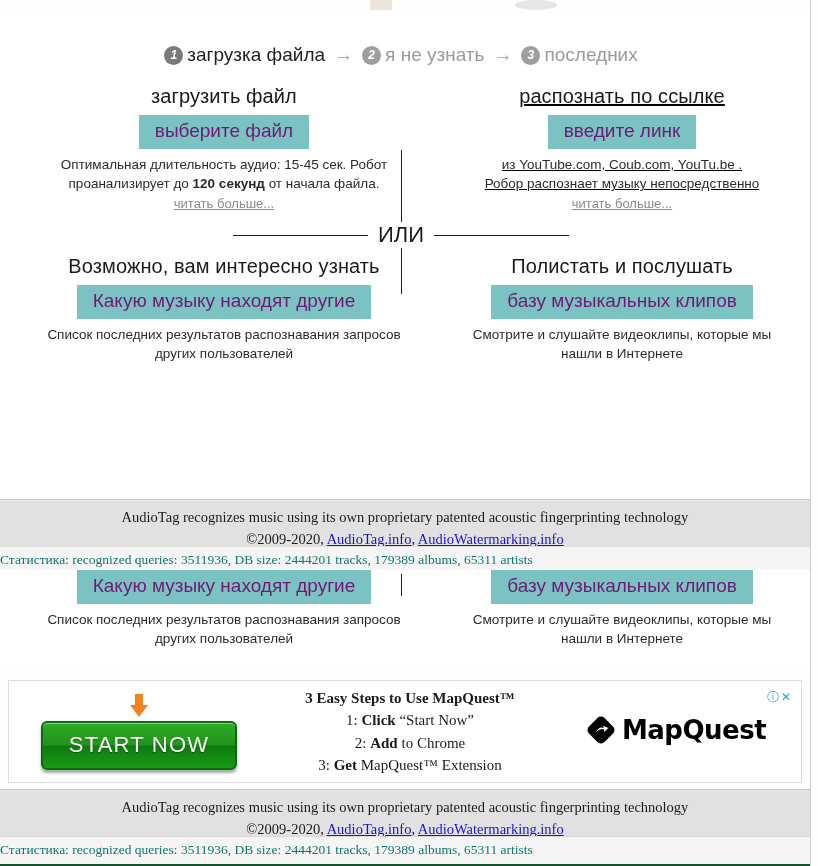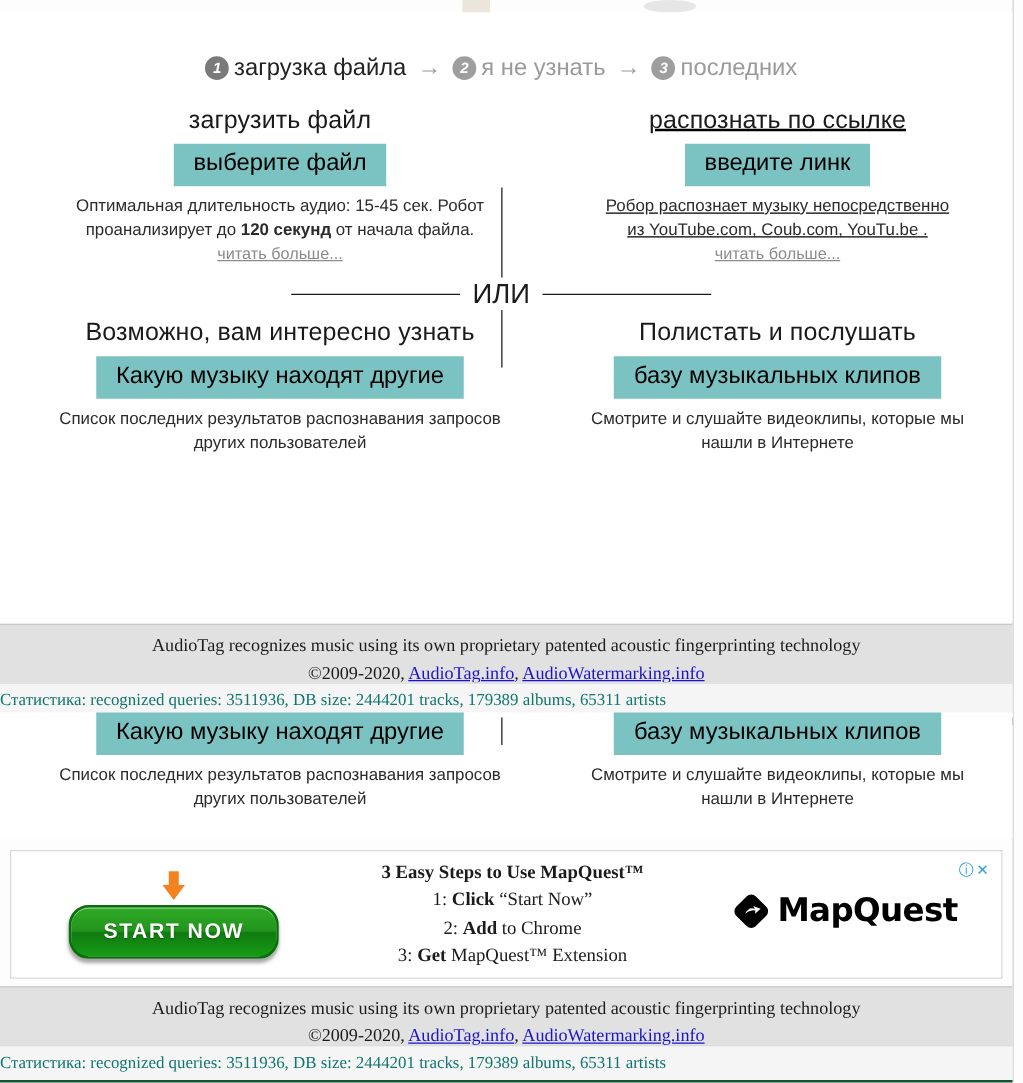--- a/index.html
+++ b/index.html
@@ -39,21 +39,21 @@
   
   .col { position: absolute; text-align: center; }
   .col-left  { left: 14px;  width: 420px; }
   .col-right { left: 434px; width: 376px; }
 
   .blk-title {
     font-size: 20px; color: #1a1a1a; letter-spacing: .1px;
     margin-bottom: 7px; white-space: nowrap;
   }
   .teal-btn {
-    display: inline-block; background: #7bc3c2; color: #000000;
+    display: inline-block; background: #7bc3c2; color: #701a75;
     font-size: 19px; padding: 5px 16px 7px; border: none;
     cursor: pointer; line-height: 1.15;
   }
   .blk-desc {
     font-size: 13.5px; color: #2b2b2b; line-height: 1.45;
     margin-top: 6px;
   }
   .blk-desc b { font-weight: bold; }
   .more-link {
     display: inline-block; font-size: 13px; color: #8b8b8b;
@@ -89,22 +89,22 @@
   .ad {
     position: absolute; left: 8px; right: 16px;
     background: #ffffff; border: 1px solid #dadada;
     display: flex; align-items: center;
   }
   .ad-left { width: 260px; text-align: center; position: relative; }
   .down-arrow { display: block; margin: 0 auto 2px; }
   .start-now {
     display: inline-block; position: relative;
     background: linear-gradient(to bottom, #2faa26 0%, #22951c 48%, #0f7a10 52%, #179c14 100%);
-    border: 2px solid #0c6d0d; border-radius: 16px;
-    color: #ffffff; font-size: 17px; font-weight: bold; letter-spacing: 1.2px;
+    border: 2px solid #0c6d0d; border-radius: 6px;
+    color: #ffffff; font-size: 22px; font-weight: normal; letter-spacing: 1.2px;
     padding: 9px 26px 10px; cursor: pointer;
     box-shadow: 0 3px 3px rgba(0,0,0,.35), inset 0 1px 0 rgba(255,255,255,.45);
     text-shadow: 0 1px 1px rgba(0,0,0,.35);
   }
   .ad-mid {
     flex: 1; text-align: center; font-family: "Liberation Serif", serif;
     font-size: 15px; color: #1b1b1b; line-height: 1.5;
   }
   .ad-mid .hl { font-weight: bold; }
   .ad-right { width: 250px; text-align: center; position: relative; }
@@ -154,22 +154,22 @@
         <div>Оптимальная длительность аудио: 15-45 сек. Робот</div>
         <div><span>проанализирует до </span><b>120 секунд</b><span> от начала файла.</span></div>
       </div>
       <span class="more-link">читать больше...</span>
     </div>
 
     <div class="col col-right" style="top:75px;text-decoration:underline;">
       <div class="blk-title">распознать по ссылке</div>
       <button class="teal-btn">введите линк</button>
       <div class="blk-desc">
+        <div>из YouTube.com, Coub.com, YouTu.be .</div>
         <div>Робор распознает музыку непосредственно</div>
-        <div>из YouTube.com, Coub.com, YouTu.be .</div>
       </div>
       <span class="more-link">читать больше...</span>
     </div>
 
     <div class="col col-left" style="top:245px;">
       <div class="blk-title">Возможно, вам интересно узнать</div>
       <button class="teal-btn">Какую музыку находят другие</button>
       <div class="blk-desc">
         <div>Список последних результатов распознавания запросов</div>
         <div>других пользователей</div>

